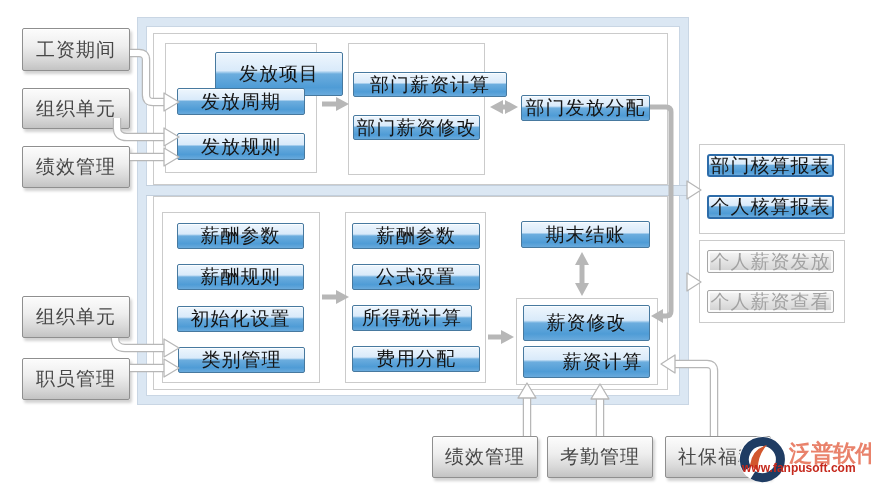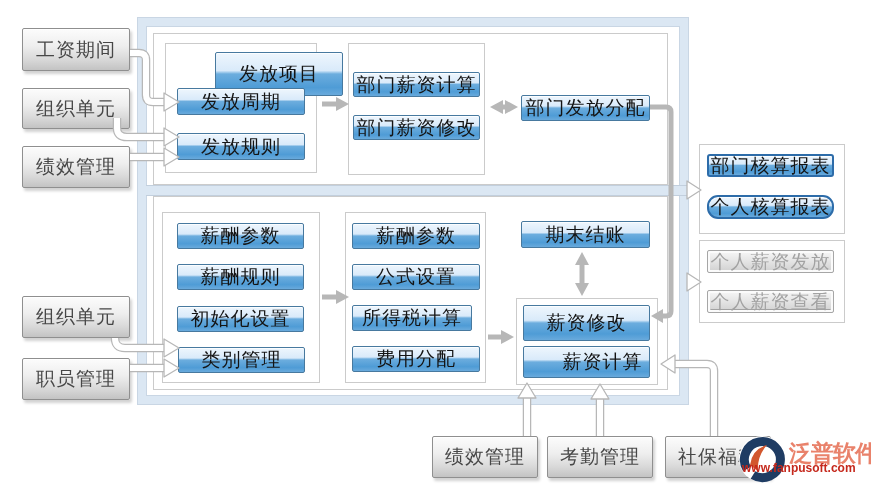--- a/index.html
+++ b/index.html
@@ -56,40 +56,40 @@
 
   <div class="node gbox" style="left:22px;top:28px;width:108px;height:43px;">工资期间</div>
   <div class="node gbox" style="left:22px;top:88px;width:108px;height:41px;">组织单元</div>
   <div class="node gbox" style="left:22px;top:146px;width:108px;height:42px;">绩效管理</div>
   <div class="node gbox" style="left:22px;top:296px;width:108px;height:42px;">组织单元</div>
   <div class="node gbox" style="left:22px;top:358px;width:108px;height:42px;">职员管理</div>
 
   <div class="node blue" style="left:177px;top:52px;width:128px;height:44px;margin-left:38px;">发放项目</div>
   <div class="node blue" style="left:177px;top:88px;width:128px;height:27px;">发放周期</div>
   <div class="node blue" style="left:177px;top:133px;width:128px;height:27px;">发放规则</div>
-  <div class="node blue" style="left:353px;top:72px;width:127px;height:25px;">部门薪资计算</div>
+  <div class="node blue" style="left:353px;top:72px;width:154px;height:25px;">部门薪资计算</div>
   <div class="node blue" style="left:353px;top:115px;width:127px;height:25px;">部门薪资修改</div>
   <div class="node blue" style="left:521px;top:95px;width:129px;height:26px;">部门发放分配</div>
 
   <div class="node blue" style="left:177px;top:223px;width:127px;height:26px;">薪酬参数</div>
   <div class="node blue" style="left:177px;top:264px;width:127px;height:26px;">薪酬规则</div>
   <div class="node blue" style="left:177px;top:306px;width:127px;height:26px;">初始化设置</div>
   <div class="node blue" style="left:178px;top:347px;width:127px;height:26px;">类别管理</div>
   <div class="node blue" style="left:352px;top:223px;width:128px;height:26px;">薪酬参数</div>
   <div class="node blue" style="left:352px;top:264px;width:128px;height:26px;">公式设置</div>
   <div class="node blue" style="left:352px;top:305px;width:120px;height:26px;">所得税计算</div>
   <div class="node blue" style="left:352px;top:346px;width:128px;height:26px;">费用分配</div>
   <div class="node blue" style="left:521px;top:221px;width:129px;height:27px;">期末结账</div>
   <div class="node blue" style="left:523px;top:305px;width:127px;height:36px;">薪资修改</div>
   <div class="node blue" style="left:523px;top:346px;width:127px;height:32px;padding-left:32px;">薪资计算</div>
 
   <div class="node blue report" style="left:707px;top:154px;width:127px;height:23px;">部门核算报表</div>
-  <div class="node blue report" style="left:707px;top:195px;width:127px;height:24px;border-radius:11px;">个人核算报表</div>
+  <div class="node blue report" style="left:707px;top:195px;width:127px;height:24px;">个人核算报表</div>
   <div class="node gdis" style="left:707px;top:250px;width:127px;height:23px;">个人薪资发放</div>
-  <div class="node gdis" style="left:707px;top:290px;width:127px;height:23px;text-decoration:underline;">个人薪资查看</div>
+  <div class="node gdis" style="left:707px;top:290px;width:127px;height:23px;">个人薪资查看</div>
 
   <div class="node gbox" style="left:432px;top:436px;width:106px;height:42px;">绩效管理</div>
   <div class="node gbox" style="left:547px;top:436px;width:106px;height:42px;">考勤管理</div>
   <div class="node gbox" style="left:665px;top:436px;width:106px;height:42px;">社保福利</div>
 
   <div style="position:absolute;left:736px;top:432px;width:135px;height:52px;z-index:40;">
     <svg width="54" height="52" viewBox="0 0 54 52" style="position:absolute;left:0;top:2px;">
       <circle cx="26" cy="25" r="23" fill="#ffffff"></circle>
       <path d="M11,35 A18,18 0 1 1 17,41" fill="none" stroke="#1f3c63" stroke-width="9"></path>
       <path d="M14,31 Q16,15 31,11 Q21,22 22,37 Z" fill="#d2572e"></path>

